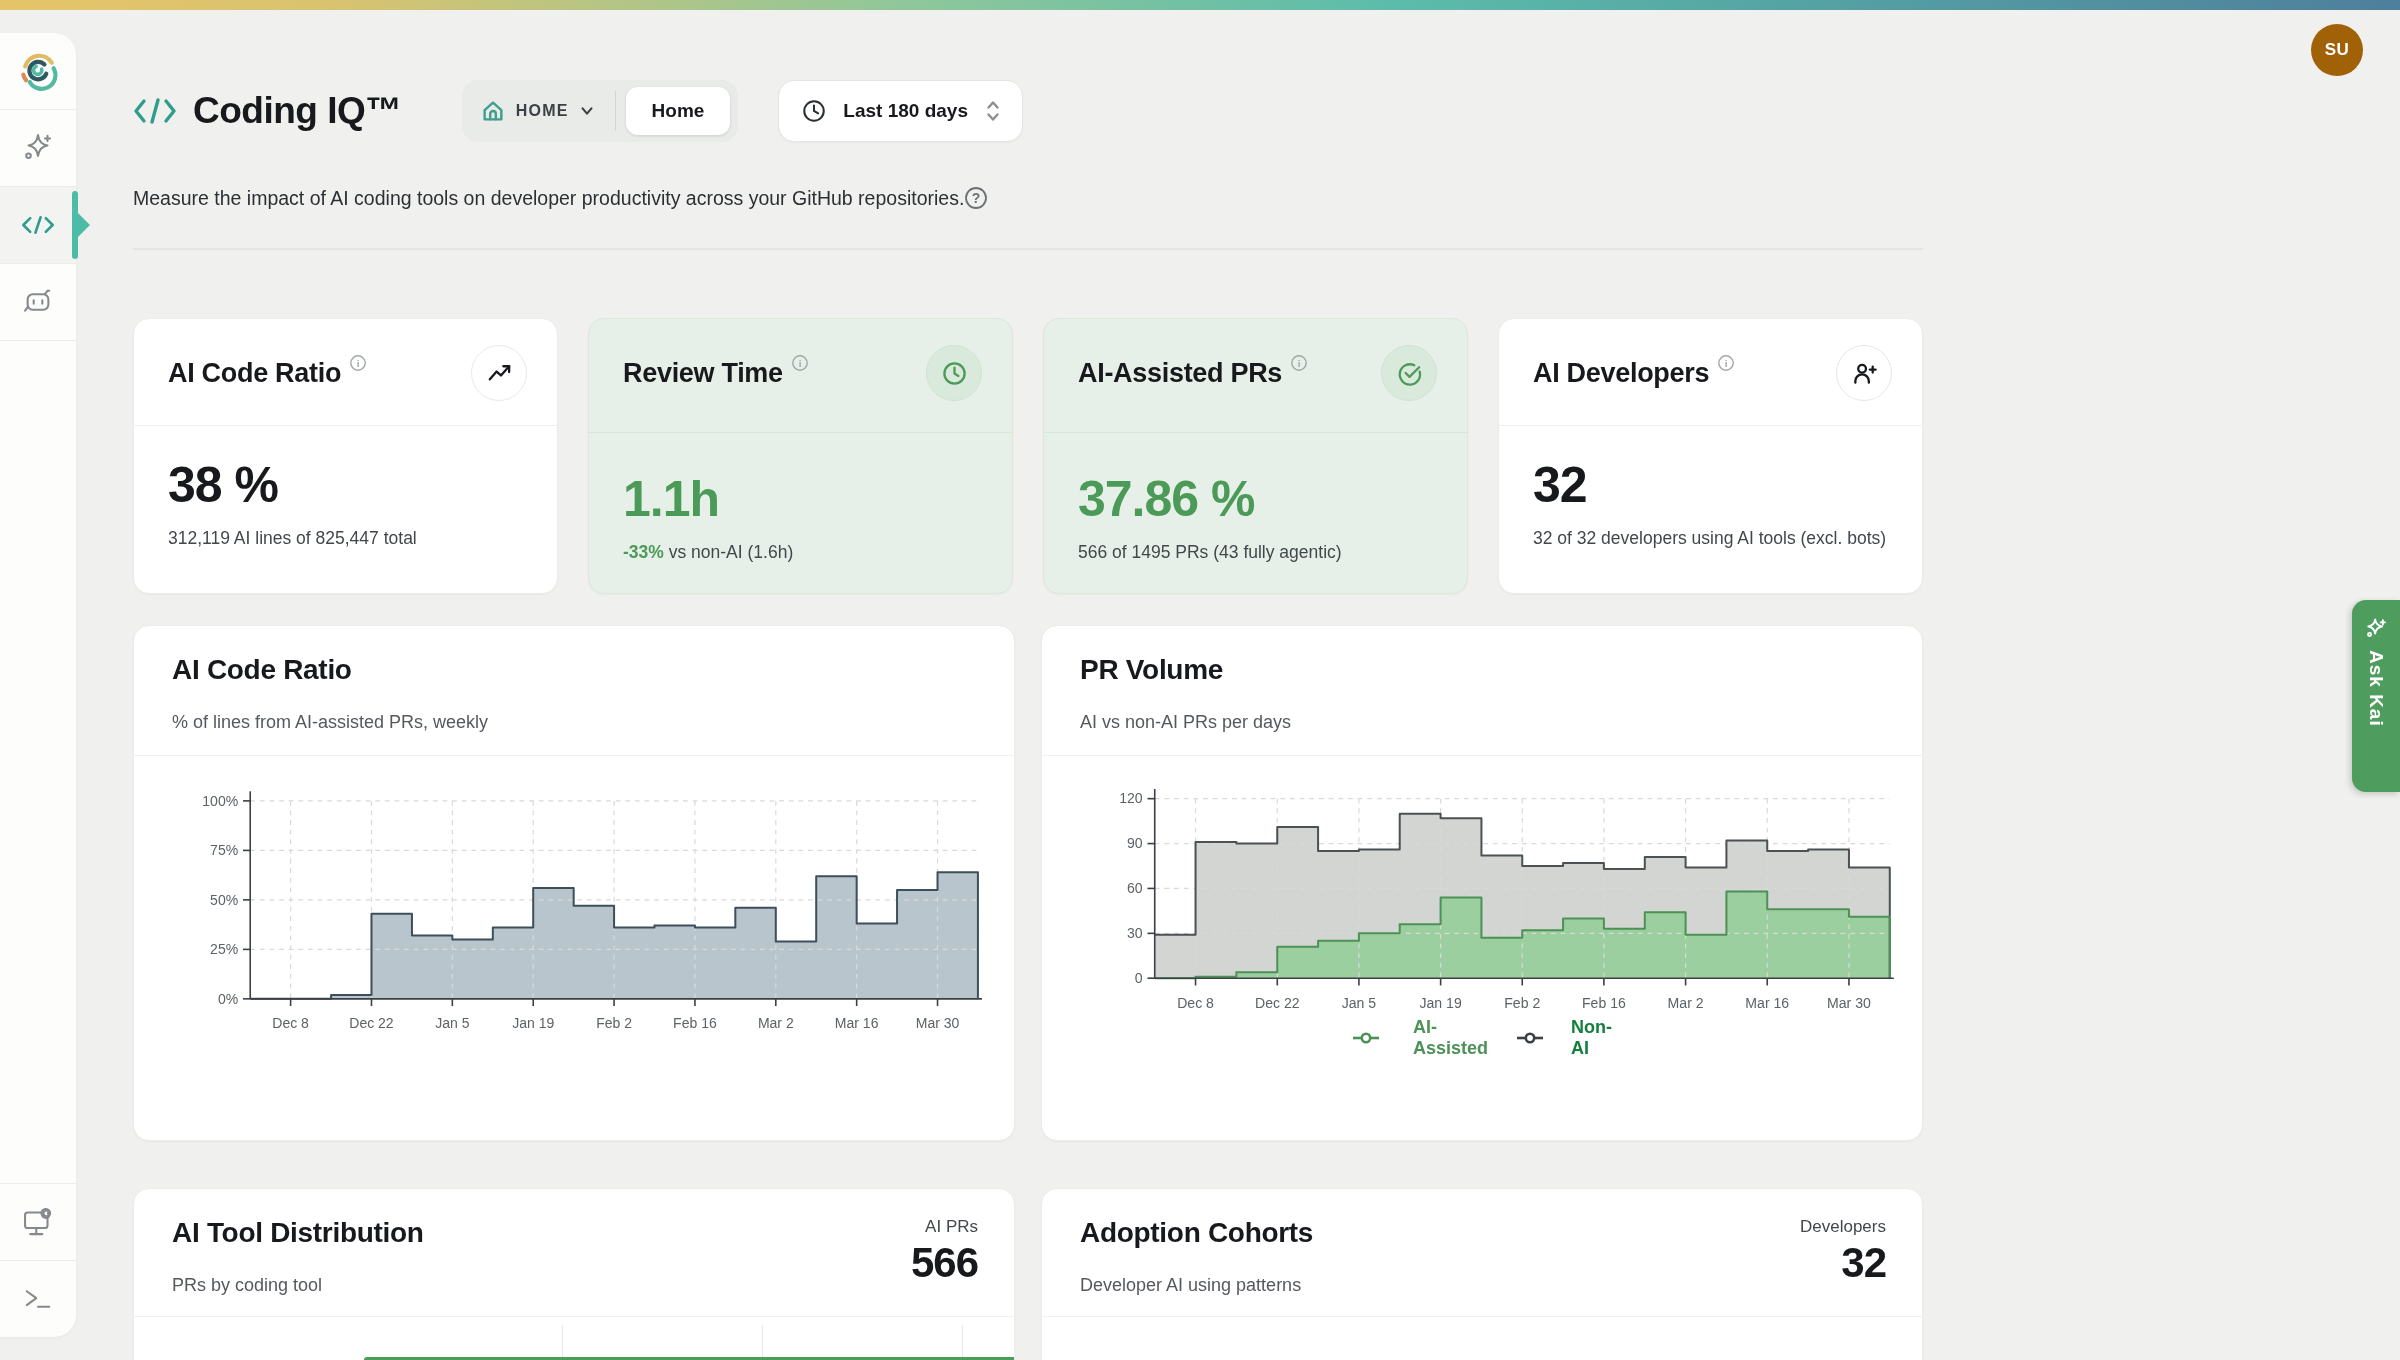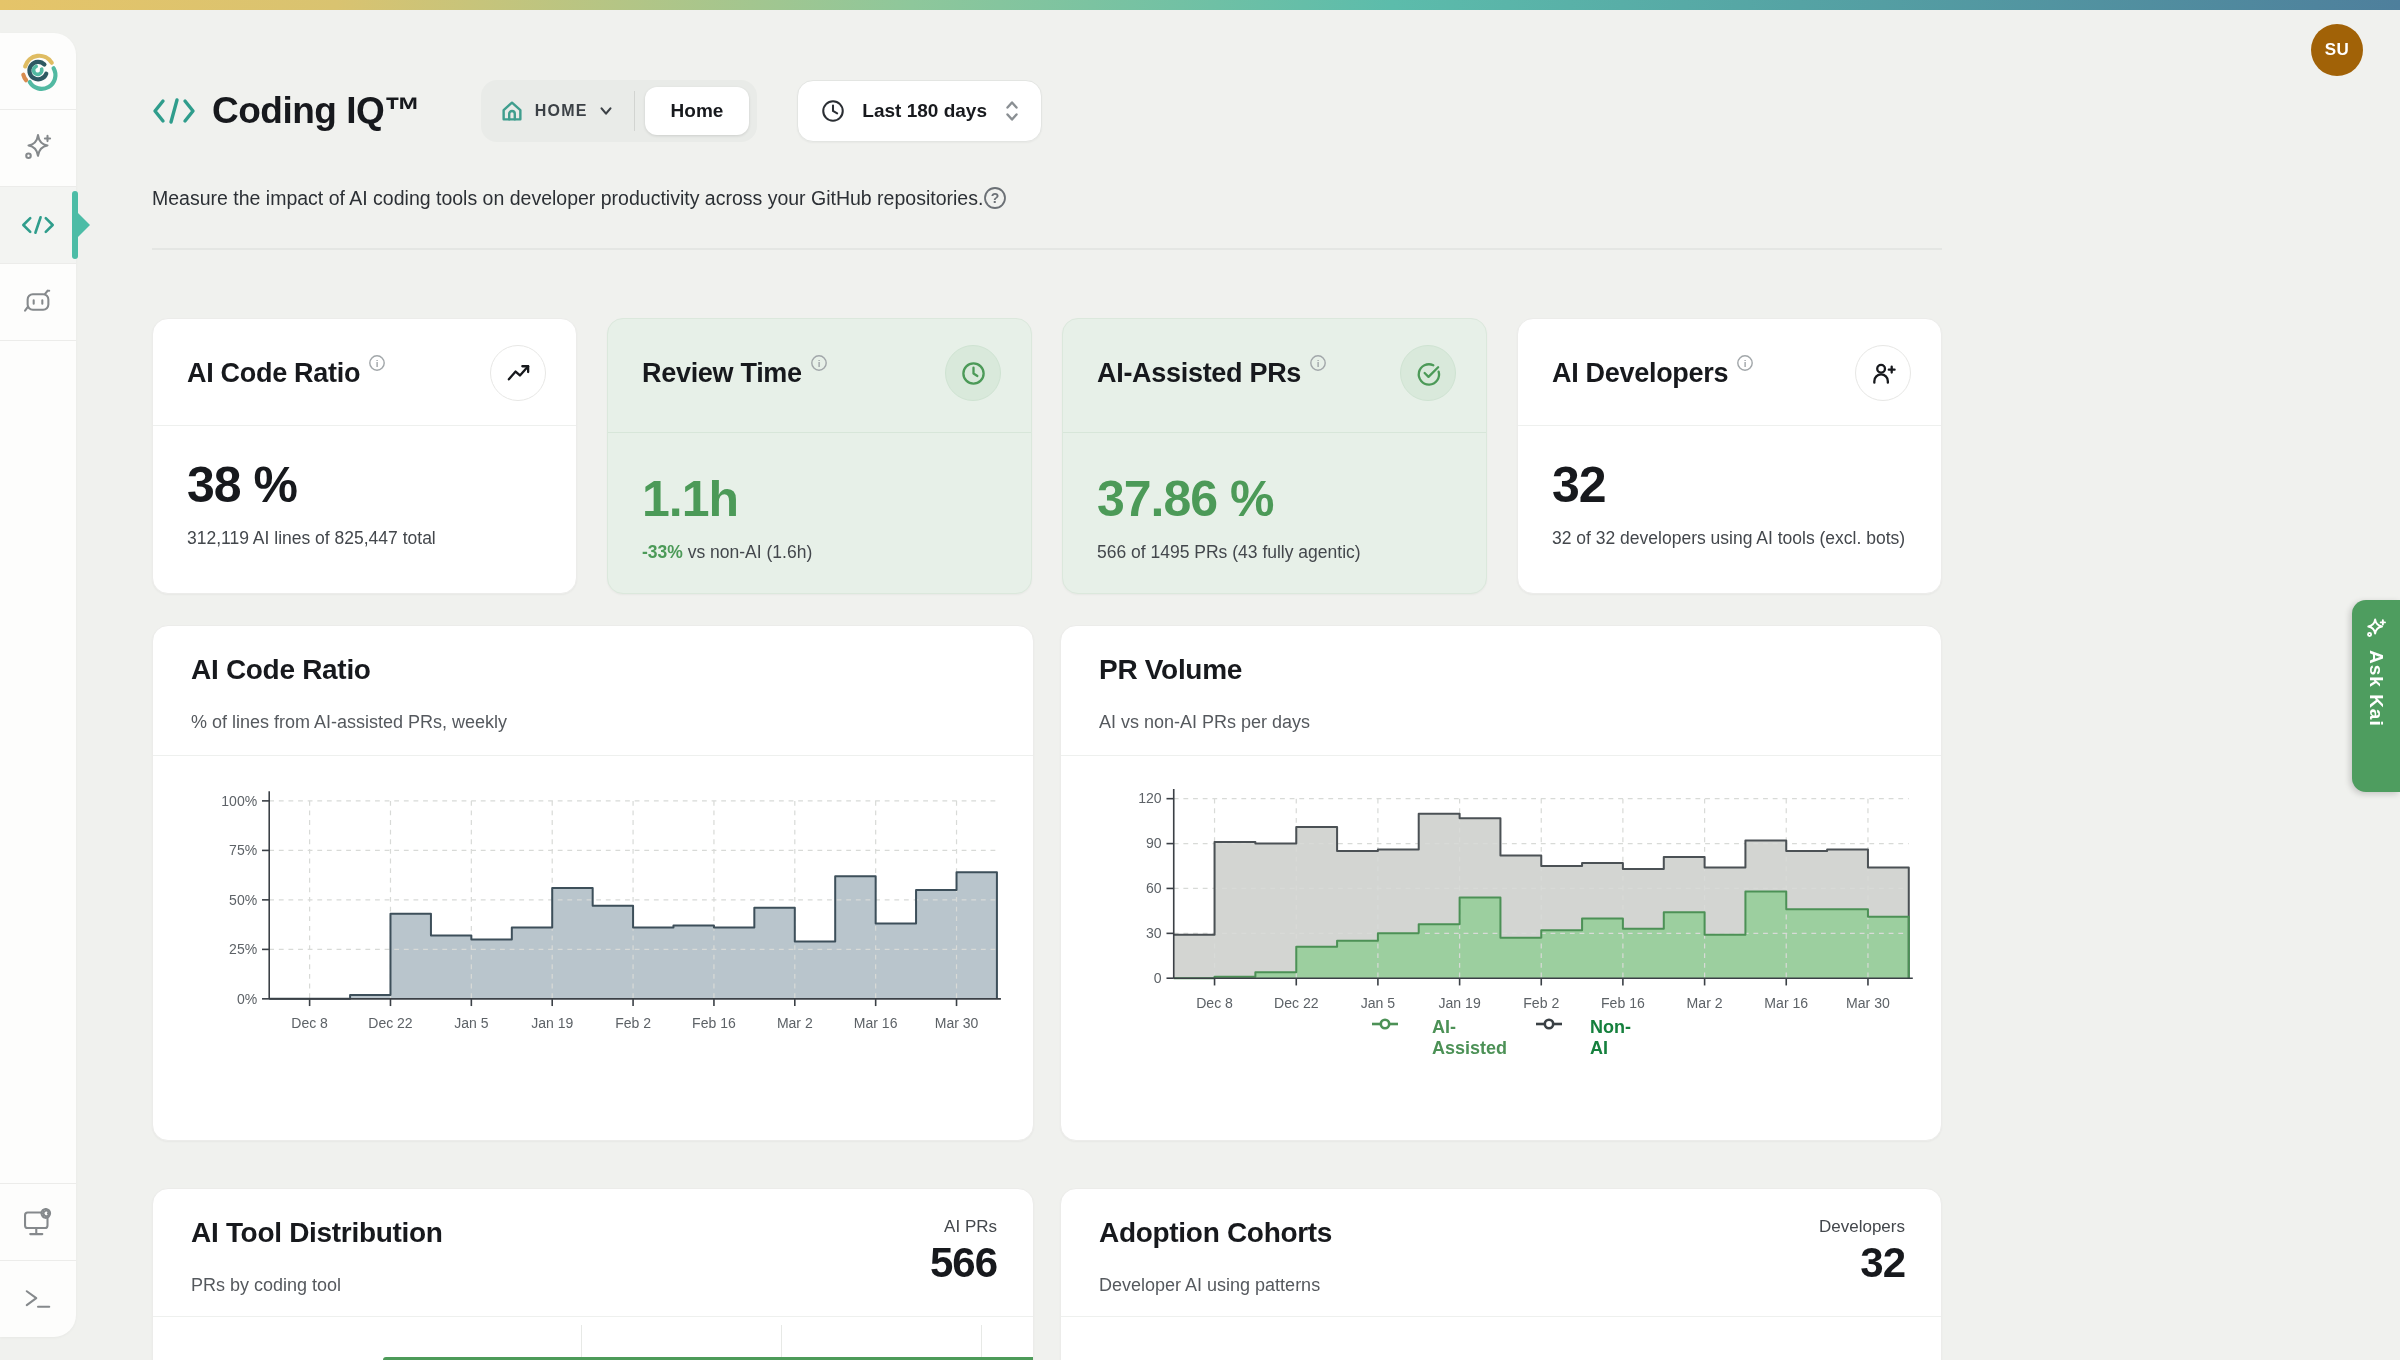--- a/index.html
+++ b/index.html
@@ -18,21 +18,21 @@
   .side-sep { width:100%; height:1px; background:#ececea; }
   .side-item.active { background:#f3f4f2; }
   .side-item.active .active-marker { position:absolute; right:-14px; top:50%; transform:translateY(-50%);
     width:0; height:0; border-top:14px solid transparent; border-bottom:14px solid transparent; border-left:14px solid #4cbca6; }
   .side-item.active .active-bar { position:absolute; right:-2px; top:4px; bottom:4px; width:6px; background:#4cbca6; border-radius:3px; }
   .side-spacer { flex:1; }
   .sicon { width:38px; height:38px; stroke:#85898c; fill:none; stroke-width:2.4; stroke-linecap:round; stroke-linejoin:round; }
   .sicon.teal { stroke:#2f9d8c; stroke-width:3; }
 
   
-  .main { position:absolute; left:88px; top:10px; width:1914px; height:1350px; padding:0 60px 0 64px; overflow:hidden; }
+  .main { position:absolute; left:69px; top:10px; width:1914px; height:1350px; padding:0 60px 0 64px; overflow:hidden; }
 
   
   .header-row { margin-top:70px; display:flex; align-items:center; }
   .title-group { display:flex; align-items:center; gap:16px; }
   .title-icon { width:44px; height:38px; stroke:#2f9d8c; fill:none; stroke-width:3.4; stroke-linecap:round; stroke-linejoin:round; }
   h1.page-title { font-size:37px; font-weight:800; letter-spacing:-.5px; color:#17191d; }
   .seg-control { margin-left:60px; display:flex; align-items:center; background:#e9ebe8; border-radius:16px; padding:7px 8px 7px 18px; height:62px; }
   .seg-home { display:flex; align-items:center; gap:10px; background:none; border:none; cursor:pointer; padding:0 10px 0 0; }
   .seg-home .hicon { width:26px; height:26px; stroke:#3f9e8e; fill:none; stroke-width:2.6; stroke-linecap:round; stroke-linejoin:round; }
   .seg-home .seg-label { font-size:16px; font-weight:800; letter-spacing:1.2px; color:#3c4146; }
@@ -82,21 +82,21 @@
   .chart-head { padding:28px 36px 22px 38px; }
   .chart-title { font-size:28px; font-weight:700; color:#17191d; letter-spacing:-.3px; }
   .chart-sub { margin-top:26px; font-size:18px; color:#55595e; }
   .chart-divider { height:1px; background:#eef0ee; }
   .chart-area { position:relative; }
   .chart-area svg { display:block; width:100%; }
   .gridline { stroke:#d8dad7; stroke-width:1.5; stroke-dasharray:6 6; fill:none; }
   .axis { stroke:#3b4046; stroke-width:2; fill:none; }
   .ticktext { font-family:"Liberation Sans","DejaVu Sans",sans-serif; font-size:17.5px; fill:#5d6267; }
   .legend-row { position:absolute; left:0; right:0; bottom:14px; display:flex; justify-content:center; gap:28px; }
-  .legend-item { display:flex; gap:9px; font-size:18px; font-weight:600; }
+  .legend-item { display:flex; align-items:center; gap:9px; font-size:18px; font-weight:600; }
 
   
   .bottom-grid { margin-top:47px; display:grid; grid-template-columns:1fr 1fr; gap:26px; }
   .bottom-card { background:#ffffff; border:1px solid #ececea; border-radius:16px; height:300px; overflow:hidden;
     box-shadow:0 1px 2px rgba(0,0,0,.04); }
   .bottom-head { padding:28px 36px 20px 38px; display:flex; justify-content:space-between; align-items:flex-start; }
   .bstat { text-align:right; }
   .bstat-label { font-size:17px; color:#43474c; }
   .bstat-value { font-size:42px; font-weight:800; letter-spacing:-1px; color:#17191d; margin-top:2px; }
   .bottom-divider { height:1px; background:#eef0ee; }

